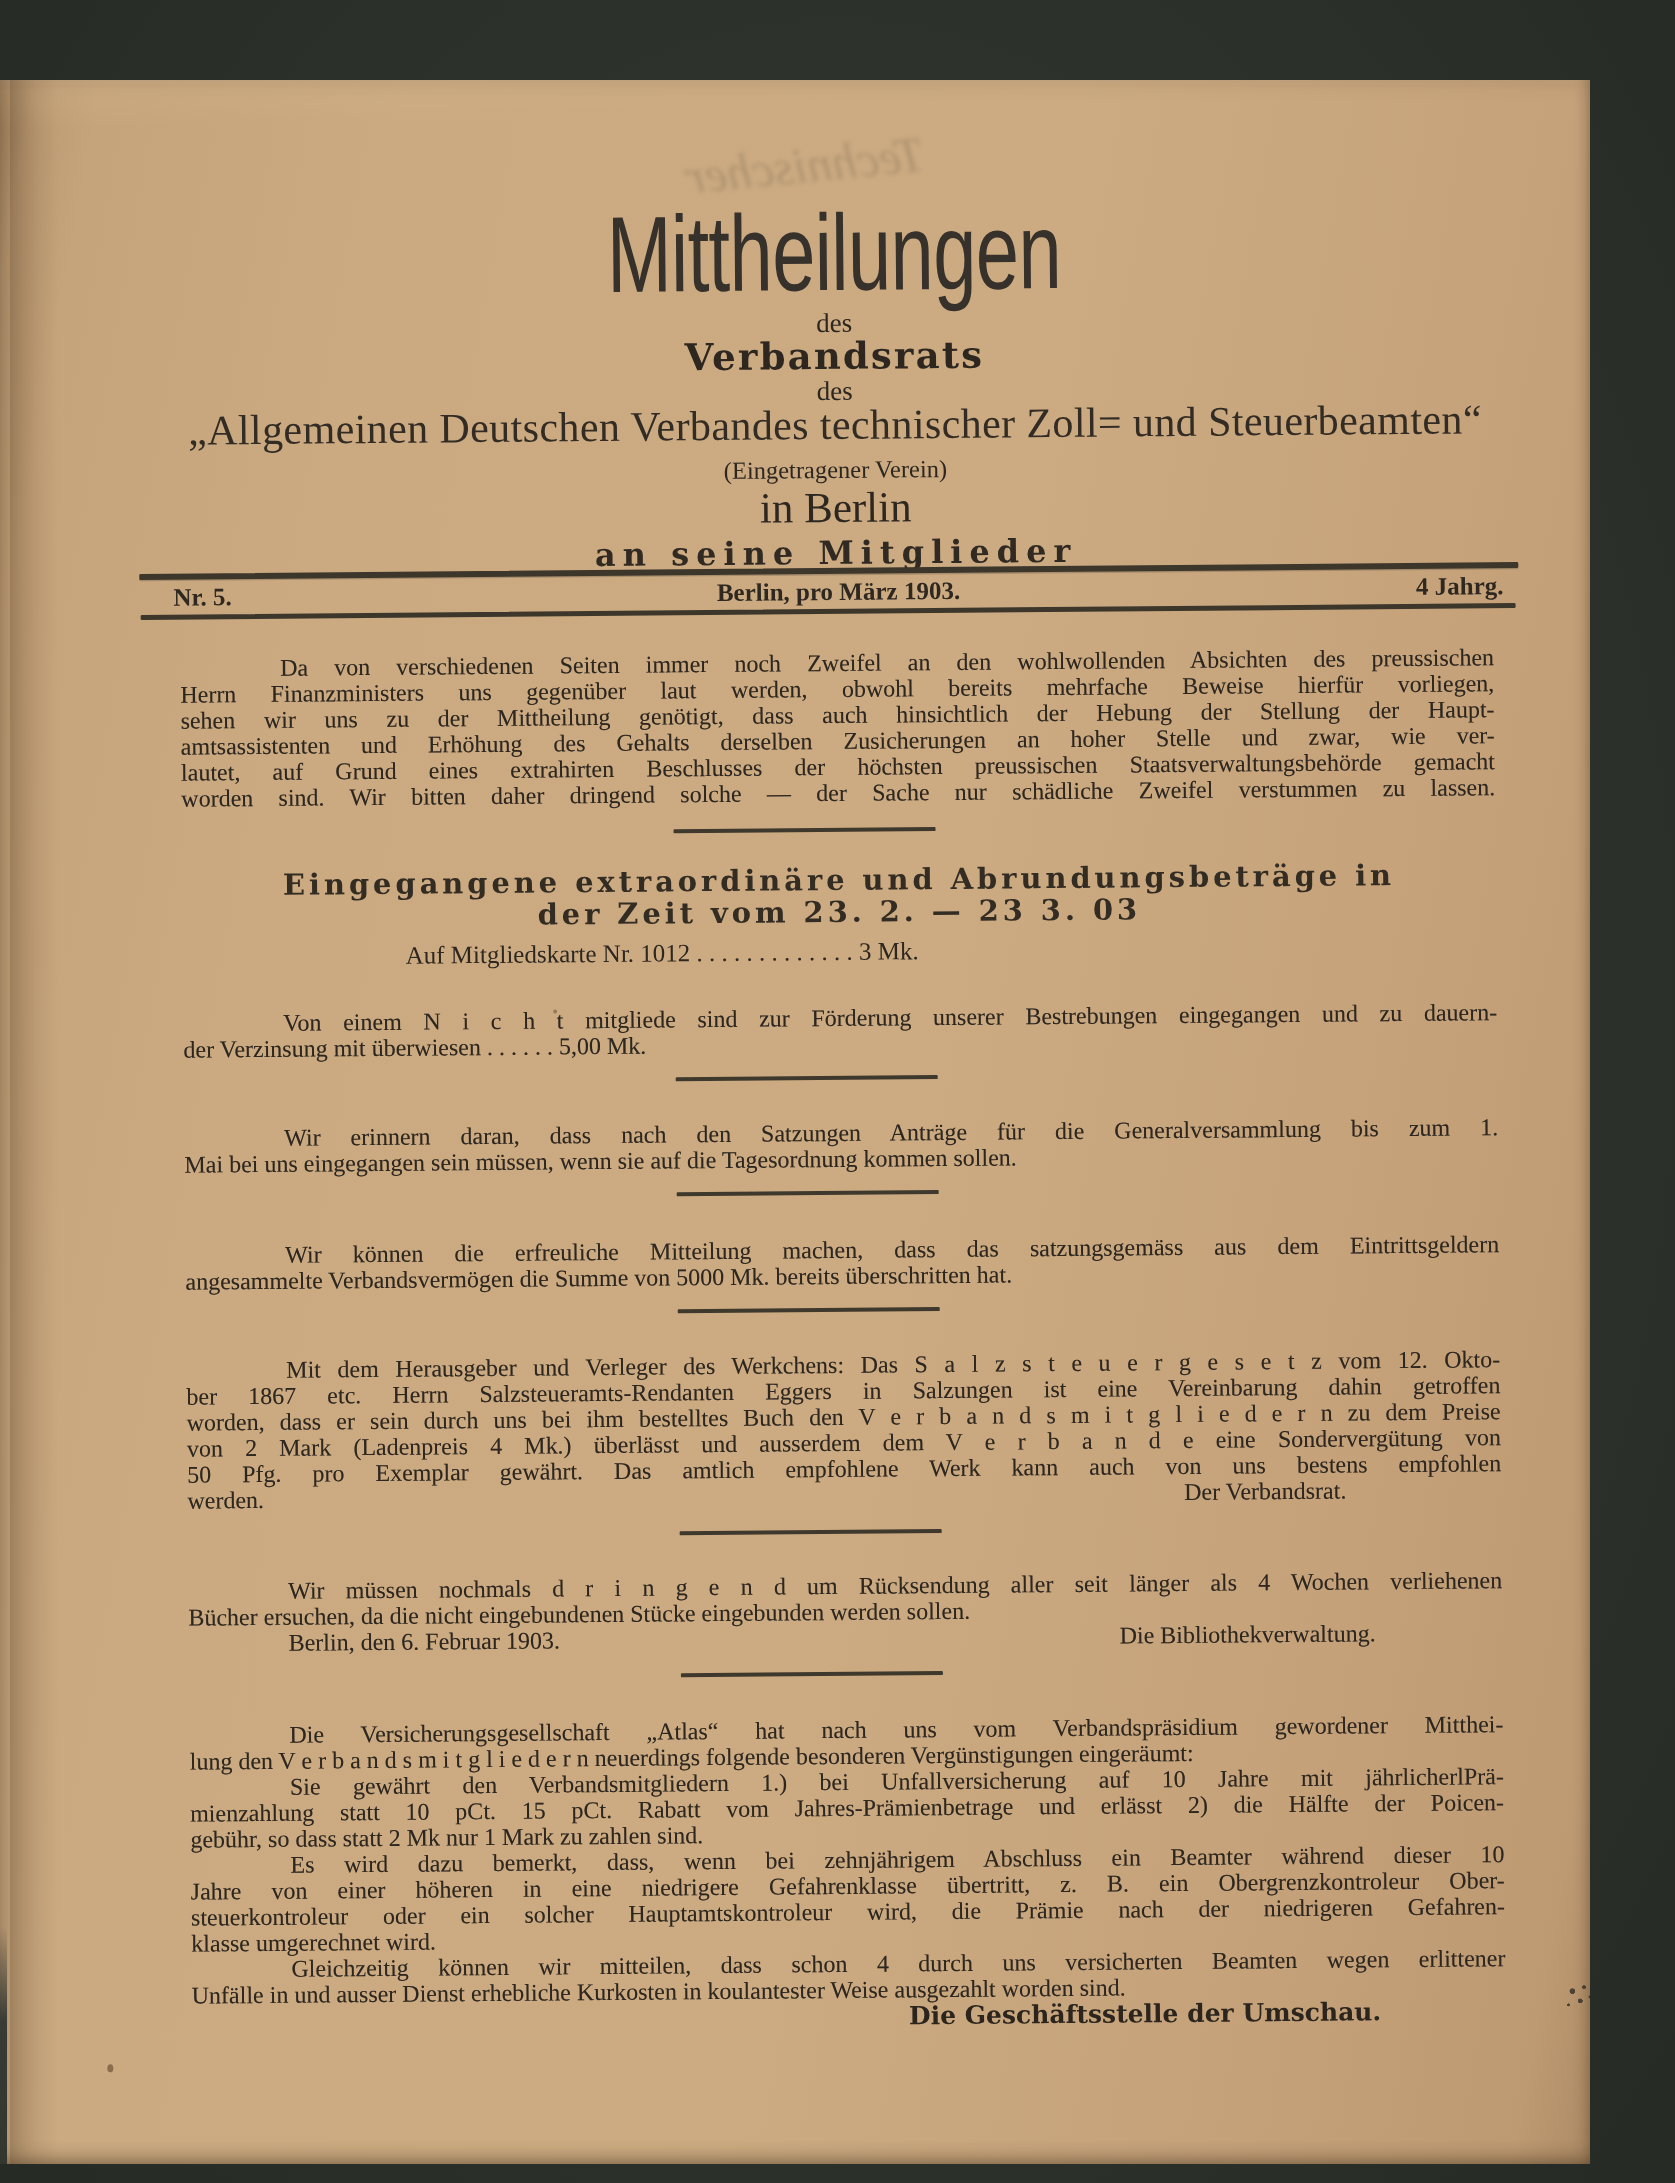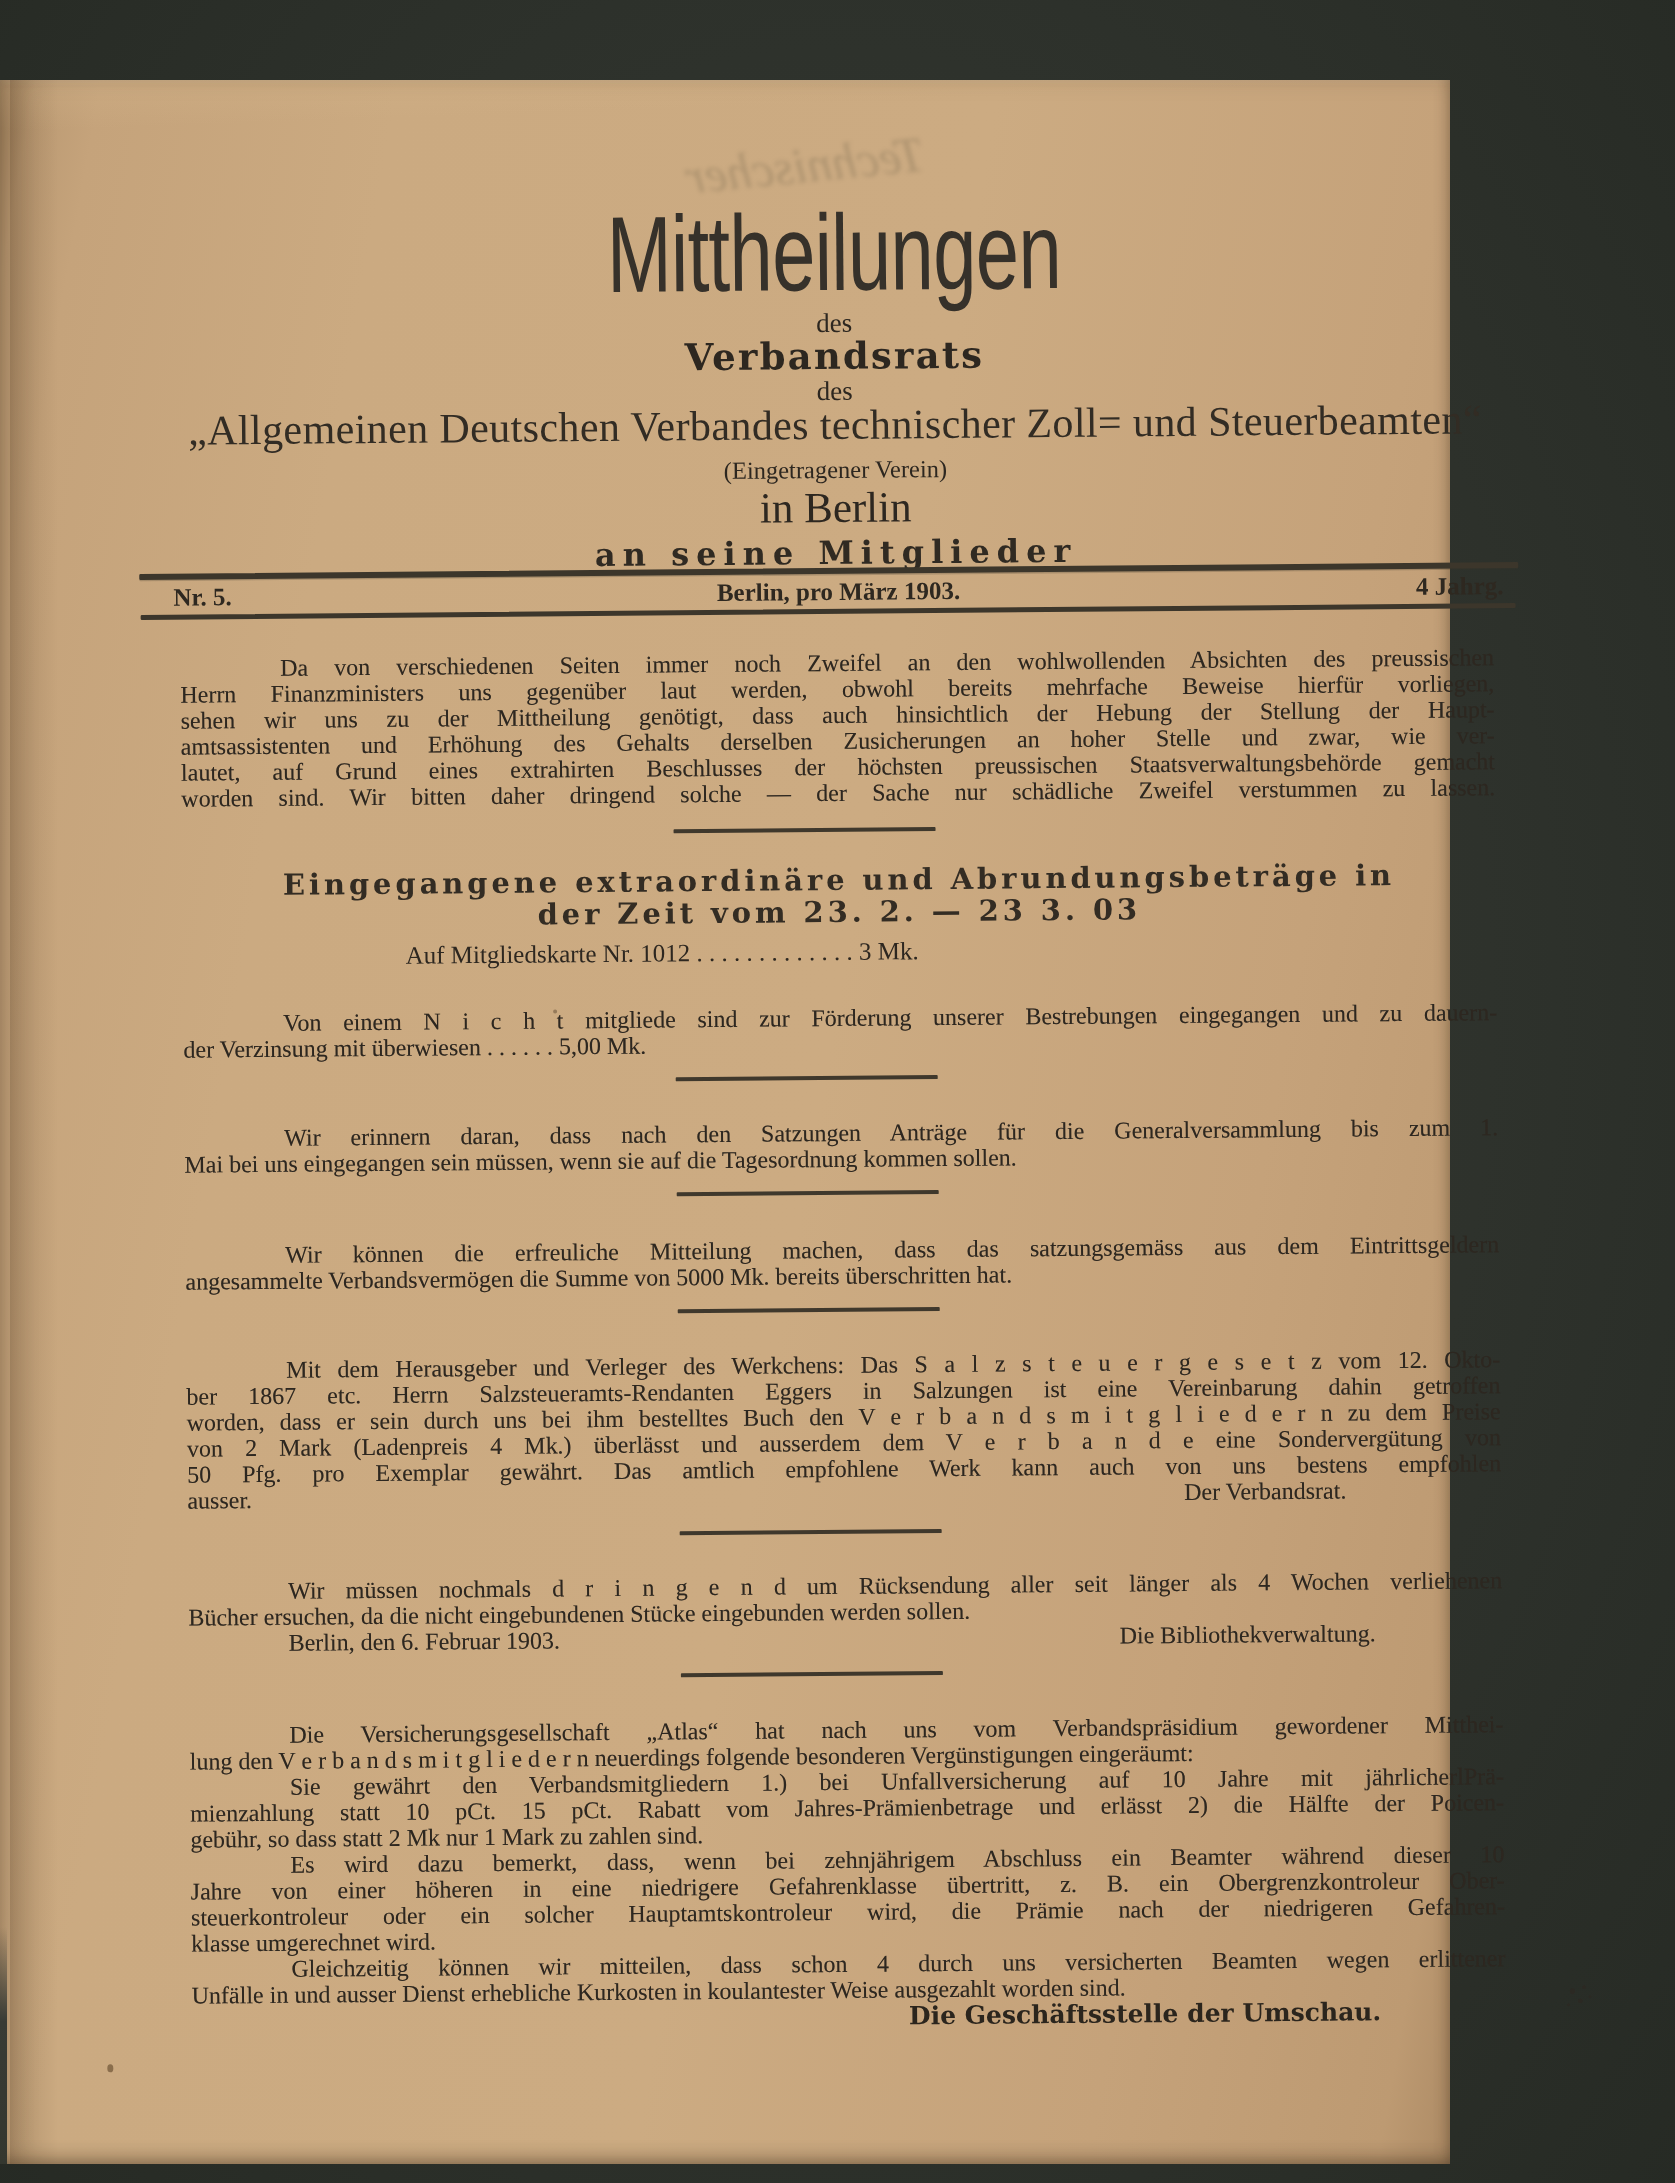--- a/index.html
+++ b/index.html
@@ -2,21 +2,21 @@
 <html style="font-size:7px"><head>
 <meta charset="utf-8">
 <style>
   html,body{margin:0;padding:0;}
   body{
     width:1675px;height:2236px;overflow:hidden;position:relative;
     background:radial-gradient(ellipse at 50% 45%, #363a32 0%, #2e322c 55%, #262a24 100%);
     font-family:"Liberation Serif", serif;
   }
   .paper{
-    position:absolute;left:0;top:80px;width:1450px;height:2084px;
+    position:absolute;left:0;top:80px;width:1590px;height:2084px;
     background:
       linear-gradient(178deg, rgba(215,184,141,.35) 0px, rgba(215,184,141,0) 52px),
       linear-gradient(100deg, #a3845f 0px, #bb9a73 35px, #c5a37b 100px, #cbaa81 393px,
                       #ccab82 55%, #c5a27a 80%, #bd9a72 96%, #ad8b65 100%),
       #c4a179;
     box-shadow:
       inset 0 -12.2px 19.6px -9.6px rgba(50,35,20,.45),
       inset -7.9px 0 17.5px -9.6px rgba(50,35,20,.45),
       inset 17.5px 0 35px -17.5px rgba(60,42,24,.38),
       inset 0 4.4px 7.9px -4.4px rgba(255,240,210,.25);
@@ -144,21 +144,21 @@
     </div>
     <div class="divider" style="top:1228px"></div>
 
     <div class="para" style="top:1272px">
       <div class="ln j in">Mit dem Herausgeber und Verleger des Werkchens: Das S a l z s t e u e r g e s e t z vom 12.  Okto-</div>
       <div class="ln j">ber 1867 etc. Herrn Salzsteueramts-Rendanten Eggers in Salzungen ist eine Vereinbarung dahin getroffen</div>
       <div class="ln j">worden, dass er sein durch uns bei ihm bestelltes Buch den V e r b a n d s m i t g l i e d e r n zu dem Preise</div>
       <div class="ln j">von 2 Mark (Ladenpreis 4 Mk.) überlässt und ausserdem dem V e r b a n d e eine Sondervergütung von</div>
       <div class="ln j">50 Pfg. pro Exemplar gewährt.  Das amtlich empfohlene Werk kann  auch  von uns bestens empfohlen</div>
       <div class="ln row2">
-        <span>ausser.</span>
+        <span>werden.</span>
         <span style="margin-right:155px">Der Verbandsrat.</span>
       </div>
     </div>
     <div class="divider" style="top:1450px"></div>
 
     <div class="para" style="top:1493px">
       <div class="ln j in">Wir müssen nochmals d r i n g e n d um Rücksendung aller seit länger als 4 Wochen verliehenen</div>
       <div class="ln">Bücher ersuchen, da die nicht eingebundenen Stücke eingebunden werden sollen.</div>
       <div class="ln row2">
         <span style="margin-left:100px">Berlin, den 6. Februar 1903.</span>

